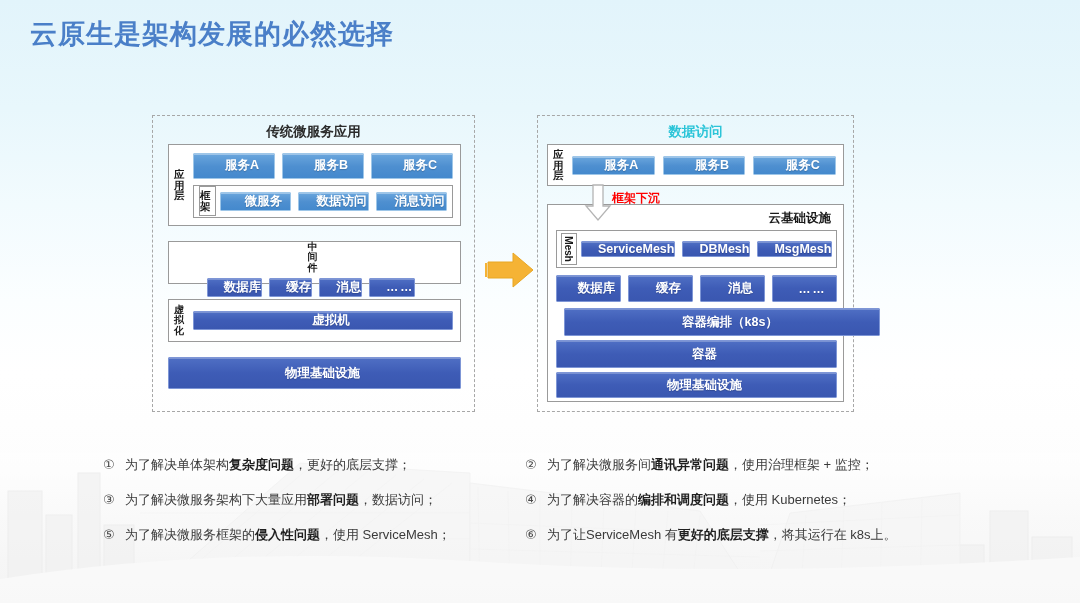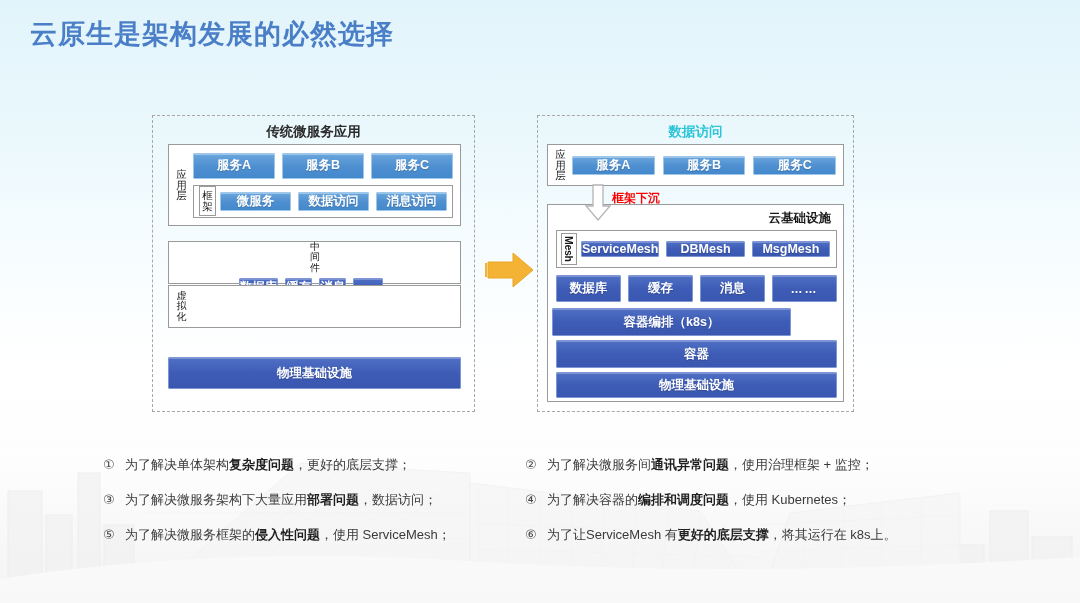--- a/index.html
+++ b/index.html
@@ -72,24 +72,23 @@
     position: absolute;
     border: 1.3px solid #9a9a9a;
     background: #ffffff;
     display: flex;
     align-items: center;
   }
 
   
   .vlabel {
     font-size: 10.5px;
-    font-weight: normal;
+    font-weight: bold;
     color: #1a1a1a;
     line-height: 1.03;
-    text-align: center;
     width: 15px;
     flex: 0 0 15px;
     margin: 0 4px 0 5px;
     word-break: break-all;
   }
   .vlabel-boxed {
     border: 1.2px solid #9a9a9a;
     background: #fff;
     padding: 3px 0;
     width: 17px;
@@ -115,20 +114,21 @@
   .bbox {
     color: #ffffff;
     font-size: 12.5px;
     font-weight: bold;
     display: flex;
     align-items: center;
     justify-content: center;
     border-radius: 1px;
     text-shadow: 0 1px 1px rgba(0,0,0,.18);
     white-space: nowrap;
+    padding-left: 16px;
   }
   
   .bbox.light {
     background: linear-gradient(180deg,#6aa6dd 0%,#4e8fd0 52%,#4489cd 100%);
     border: 1px solid #9ec6e8;
     box-shadow: inset 0 1px 0 rgba(255,255,255,.35);
   }
   
   .bbox.dark {
     background: linear-gradient(180deg,#4f6fc4 0%,#3e5cb6 50%,#3a57b0 100%);
@@ -258,22 +258,25 @@
     <div class="group" style="left:15px; top:125px; width:293px; height:43px;flex-direction:column;">
       <div class="vlabel" style="font-size:10px;">中间件</div>
       <div style="flex:1; display:flex; gap:7px; padding:5px 7px 5px 0;">
         <div class="bbox dark" style="flex:1;">数据库</div>
         <div class="bbox dark" style="flex:1;">缓存</div>
         <div class="bbox dark" style="flex:1;">消息</div>
         <div class="bbox dark dots" style="flex:1;">……</div>
       </div>
     </div>
 
-    <div class="group" style="left:15px; top:169px; width:293px; height:43px;">
+    <div class="group" style="left:15px; top:183px; width:293px; height:43px;">
       <div class="vlabel" style="font-size:10px;">虚拟化</div>
+      <div style="flex:1; display:flex; padding:5px 7px 5px 0;">
+        <div class="bbox dark" style="flex:1;">虚拟机</div>
+      </div>
     </div>
 
     <div class="bbox dark" style="position:absolute; left:15px; top:241px; width:293px; height:32px;">物理基础设施</div>
   </div>
 
   <svg id="connector-arrow" width="52" height="40" viewBox="0 0 52 40">
     <g>
       <path d="M3 12 L28 12 L28 3 L48 20 L28 37 L28 28 L3 28 Z" fill="#f5b335" stroke="#e8a725" stroke-width="1"></path>
       <path d="M0 13 L2 13 L2 27 L0 27 Z" fill="#f5b335"></path>
     </g>
@@ -304,21 +307,21 @@
         </div>
       </div>
 
       <div class="row" style="left:8px; top:70px; width:281px; height:27px; gap:7px;">
         <div class="bbox dark" style="flex:1; height:100%;">数据库</div>
         <div class="bbox dark" style="flex:1; height:100%;">缓存</div>
         <div class="bbox dark" style="flex:1; height:100%;">消息</div>
         <div class="bbox dark dots" style="flex:1; height:100%;">……</div>
       </div>
 
-      <div class="bbox dark" style="position:absolute; left:4px; top:103px; width:239px; height:28px;">容器编排（k8s）</div>
+      <div class="bbox dark" style="position:absolute; left:16px; top:103px; width:316px; height:28px;">容器编排（k8s）</div>
       <div class="bbox dark" style="position:absolute; left:8px; top:135px; width:281px; height:28px;">容器</div>
       <div class="bbox dark" style="position:absolute; left:8px; top:167px; width:281px; height:26px;">物理基础设施</div>
     </div>
   </div>
 
   <svg id="sink-arrow" width="30" height="38" viewBox="0 0 30 38">
     <path d="M10 1 L20 1 L20 22 L27 22 L15 36 L3 22 L10 22 Z" fill="#ffffff" stroke="#b4b4b4" stroke-width="1.3"></path>
   </svg>
   <div id="sink-label">框架下沉</div>
 

